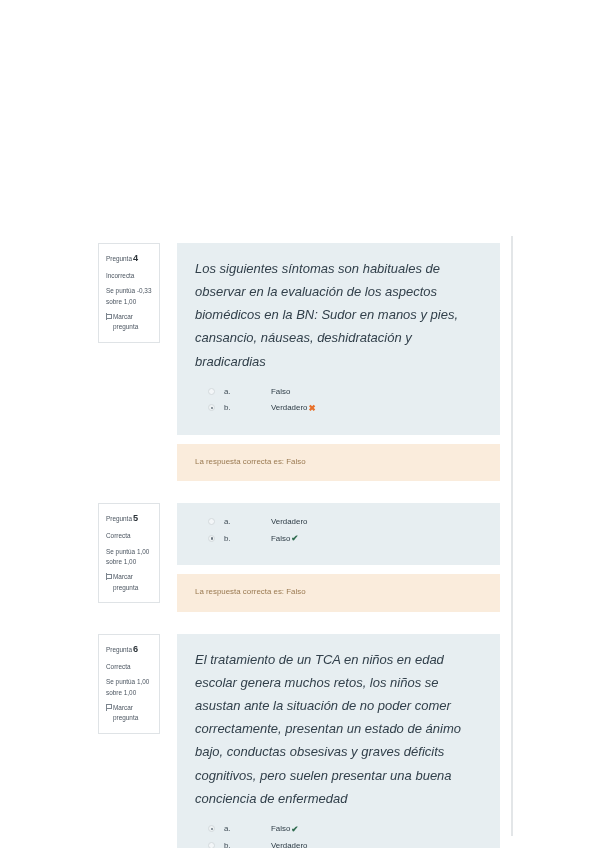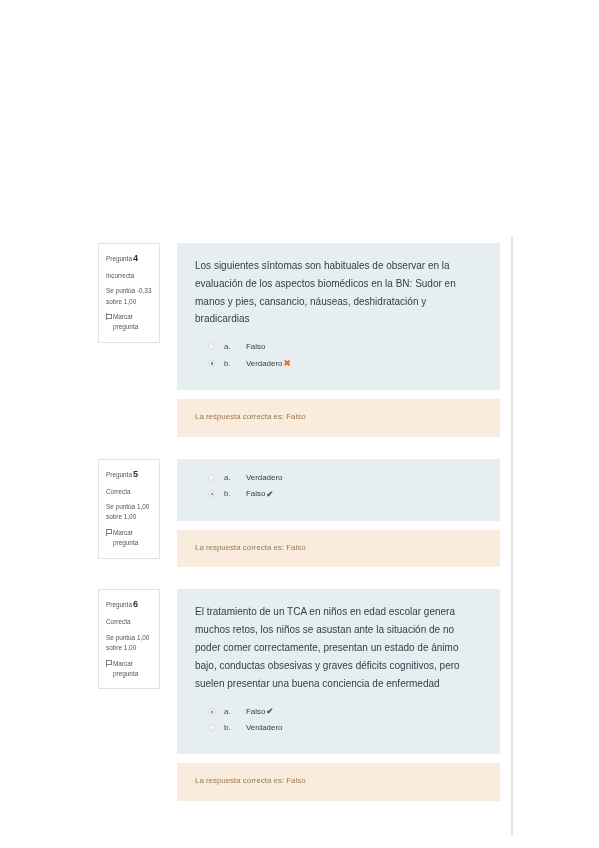--- a/index.html
+++ b/index.html
@@ -120,23 +120,24 @@
     margin-left: 17px;
   }
 
   .qtext-box {
     background: #e7eef1;
     padding: 14px 18px 22px 18px;
     box-sizing: border-box;
   }
   .qtext {
     color: #32404b;
-    font-size: 10px;
+    font-size: 13px;
     line-height: 1.78;
     margin: 0 0 14px 0;
+    font-style: italic;
   }
   .answers {
     margin: 0;
     padding: 0 0 0 13px;
     list-style: none;
   }
   .answer {
     display: flex;
     align-items: center;
     margin-bottom: 7px;
@@ -170,20 +171,21 @@
     background: #6d7882;
   }
   .ans-letter {
     width: 22px;
     flex: 0 0 22px;
     color: #3d4a54;
   }
   .ans-text {
     color: #2f3d47;
     white-space: nowrap;
+    margin-left: 25px;
   }
   .mark-wrong {
     color: #e8702a;
     font-size: 8.6px;
     font-weight: bold;
     margin-left: 1px;
   }
   .mark-right {
     color: #2f6b4f;
     font-size: 8.6px;

